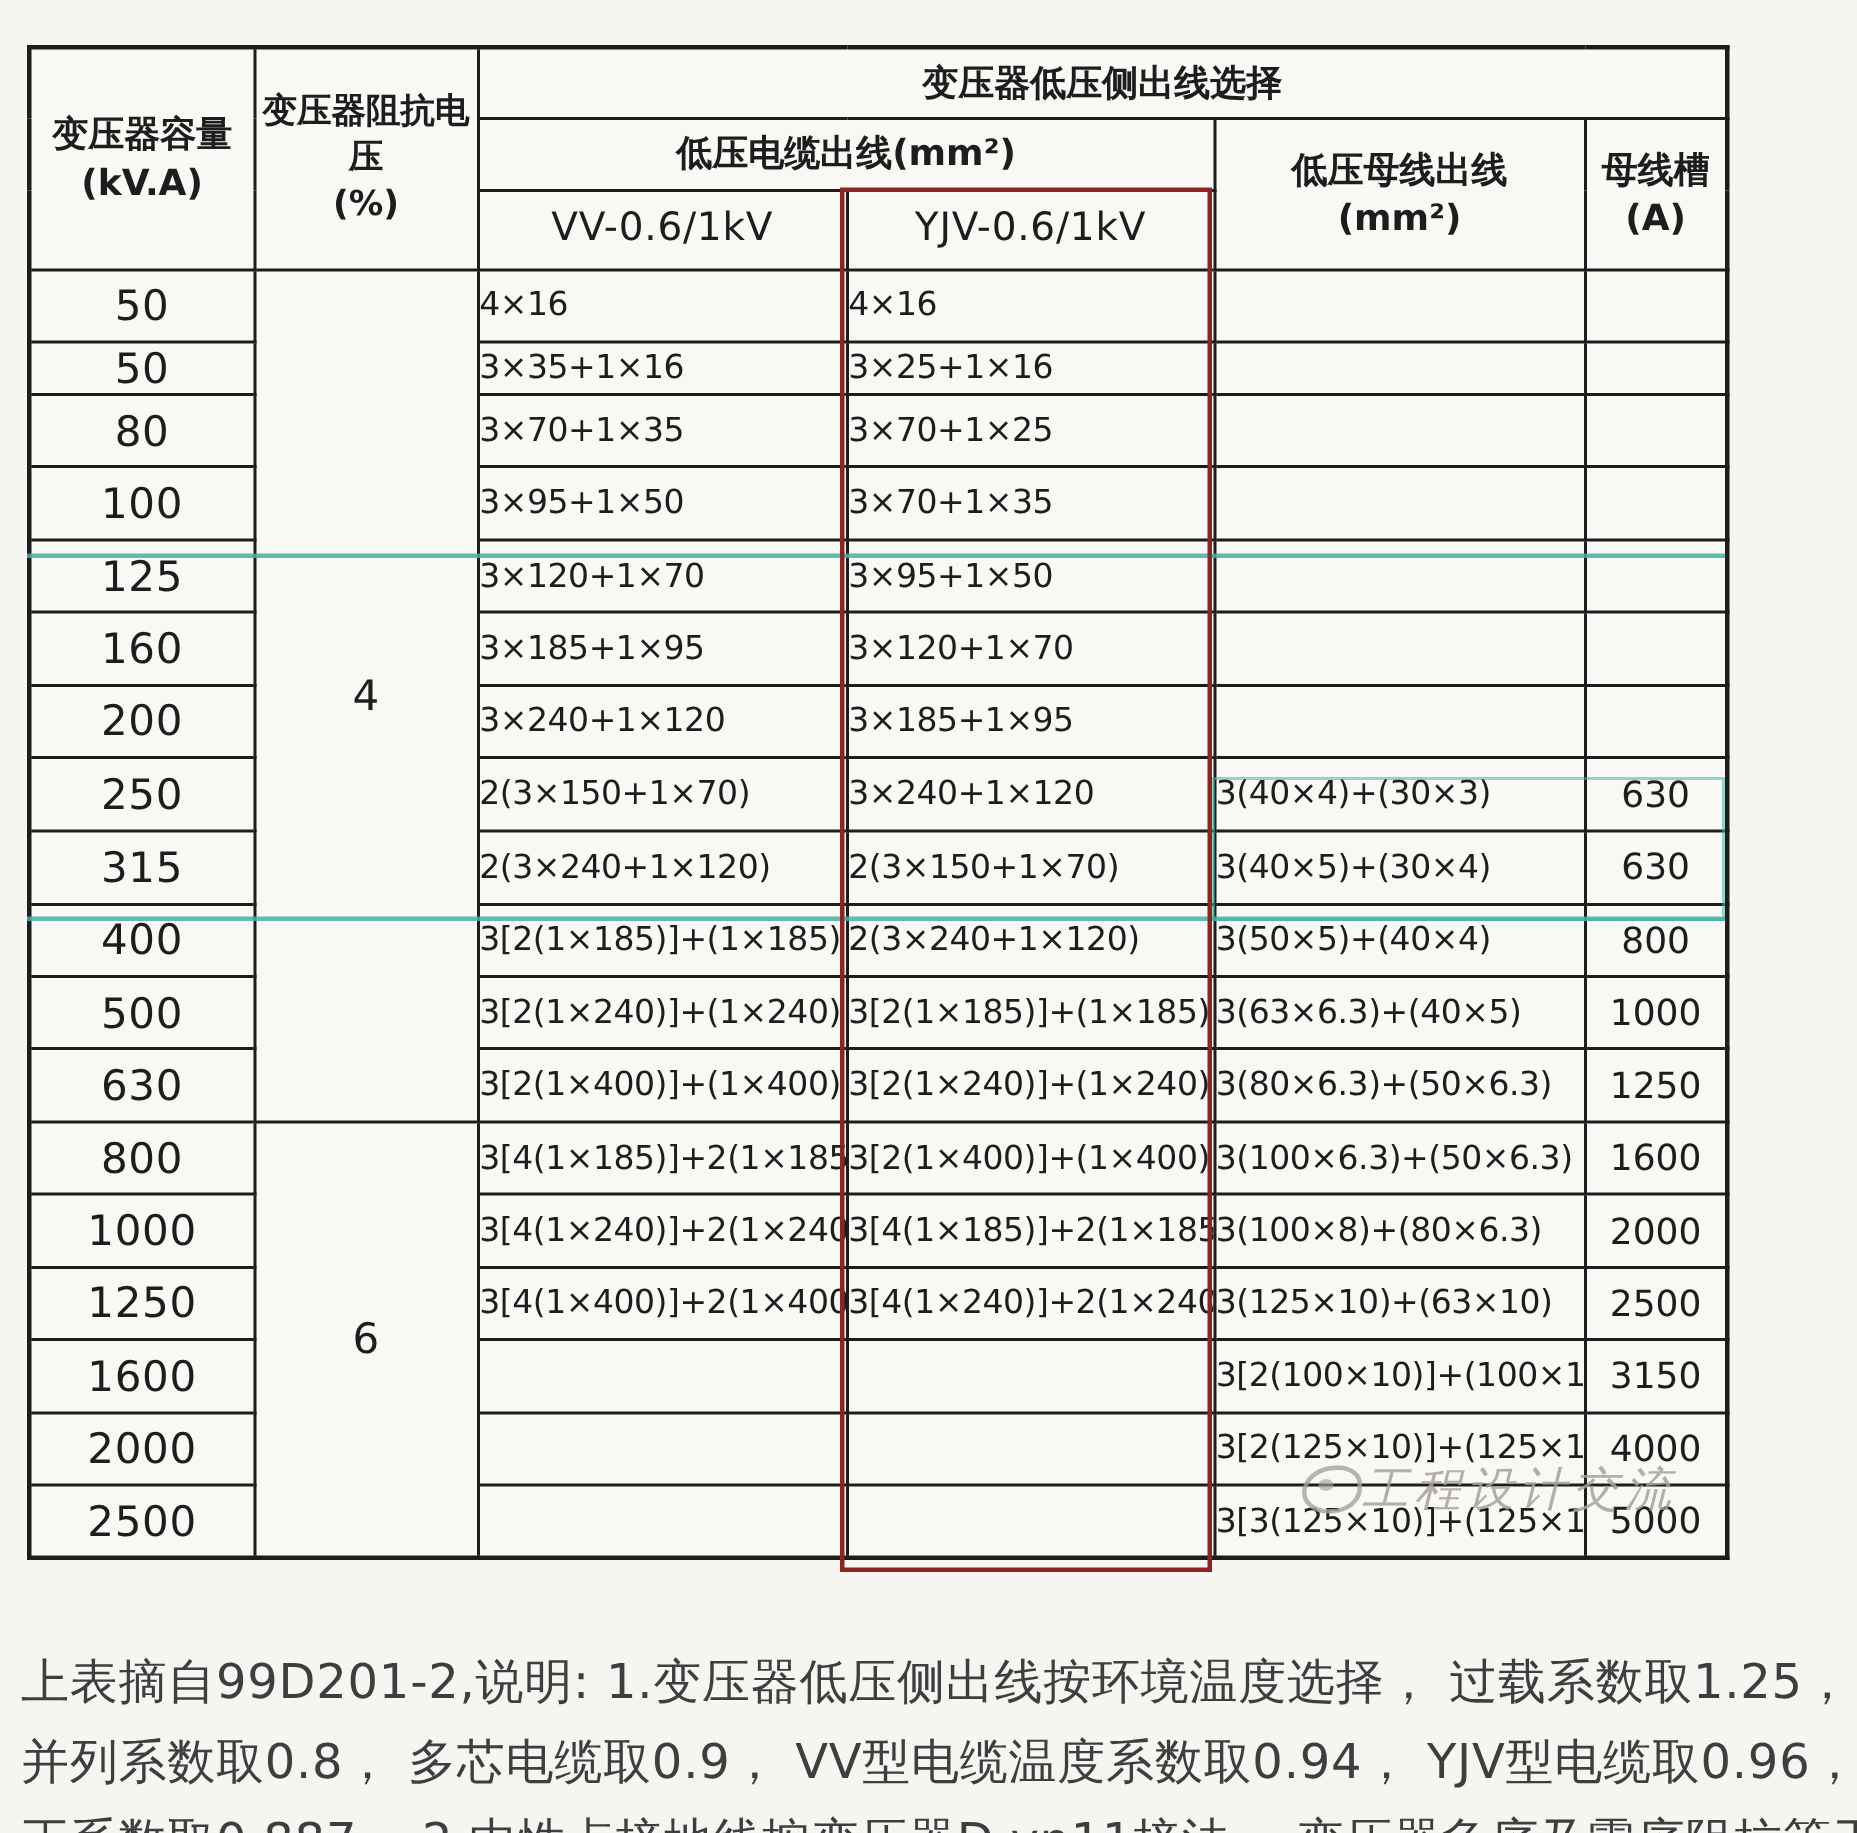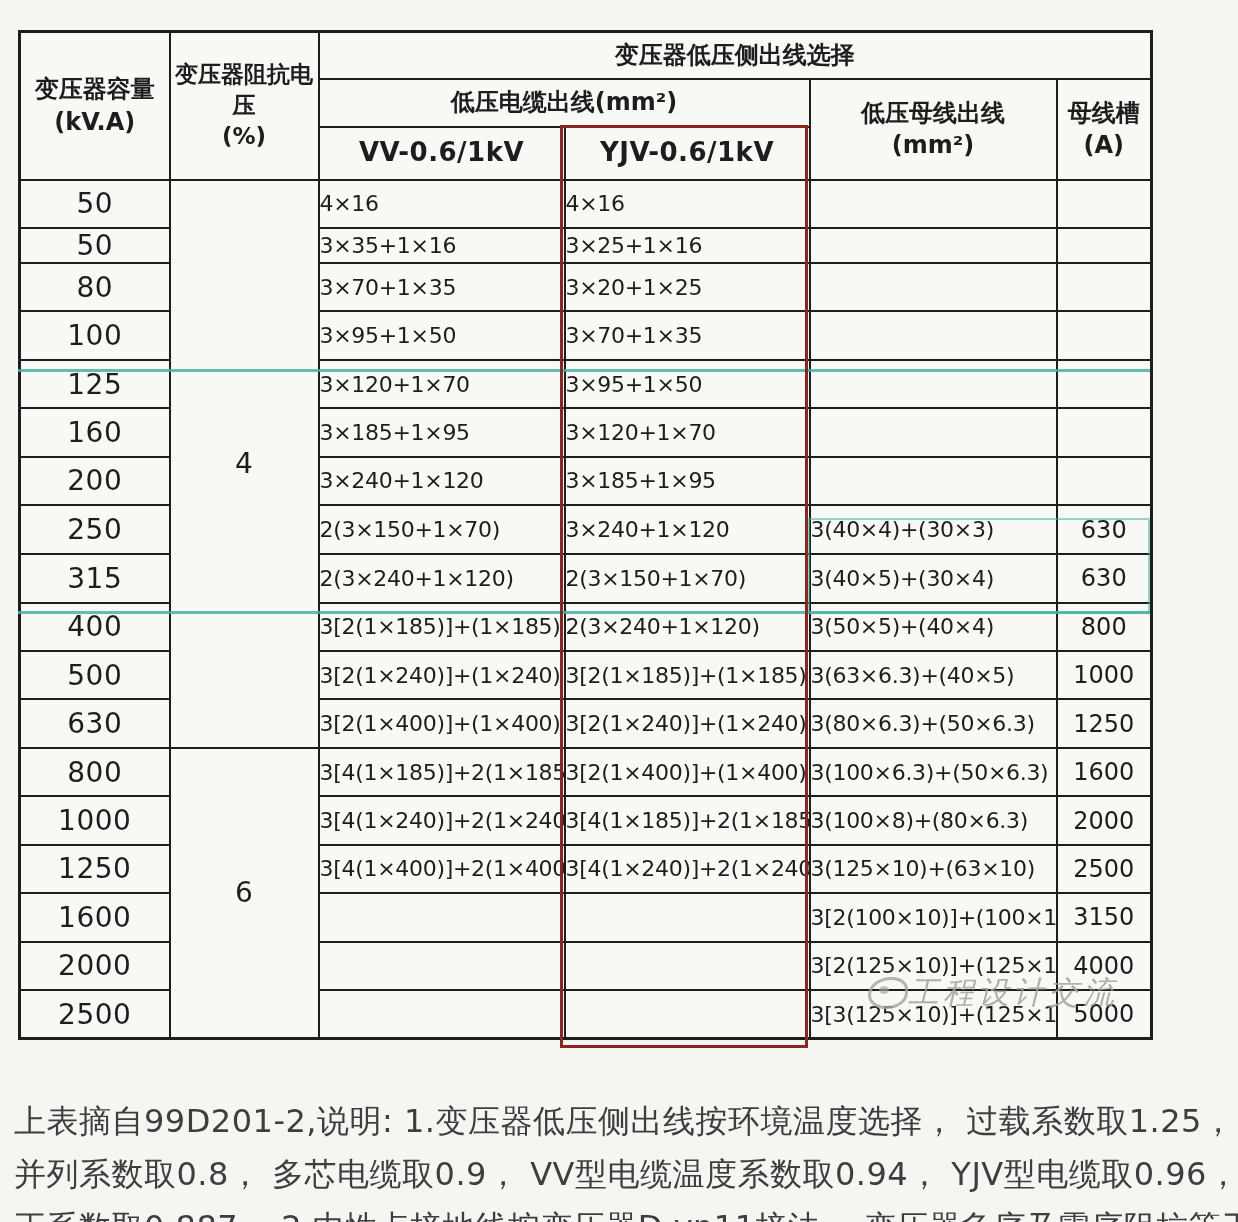--- a/index.html
+++ b/index.html
@@ -27,21 +27,21 @@
     vertical-align:middle;
   }
   th{
     font-weight:600;
     text-align:center;
     white-space:pre-line;
     font-size:24px;
     line-height:1.35;
   }
   th.small{font-size:23px;}
-  th.latin{font-size:26px;font-weight:700;letter-spacing:0.5px;}
+  th.latin{font-size:26px;font-weight:400;letter-spacing:0.5px;}
   td.cap{font-size:28px;text-align:center;letter-spacing:0.5px;}
   td.imp{font-size:28px;text-align:center;}
   td.val{font-size:22px;text-align:left;padding-left:11px;letter-spacing:-0.3px;white-space:nowrap;}
   td.bw{font-size:24px;text-align:center;}
   
   .red-box{
     position:absolute;left:560px;top:125px;width:248px;height:923px;
     border:3px solid #8e2422;
     box-sizing:border-box;
     pointer-events:none;
@@ -131,21 +131,21 @@
         <tr style="height: 32px;">
           <td class="cap">50</td>
           <td class="val">3×35+1×16</td>
           <td class="val">3×25+1×16</td>
           <td class="val"></td>
           <td class="bw"></td>
         </tr>
         <tr style="height: 48.45px;">
           <td class="cap">80</td>
           <td class="val">3×70+1×35</td>
-          <td class="val">3×20+1×25</td>
+          <td class="val">3×70+1×25</td>
           <td class="val"></td>
           <td class="bw"></td>
         </tr>
         <tr style="height: 48.45px;">
           <td class="cap">100</td>
           <td class="val">3×95+1×50</td>
           <td class="val">3×70+1×35</td>
           <td class="val"></td>
           <td class="bw"></td>
         </tr>

